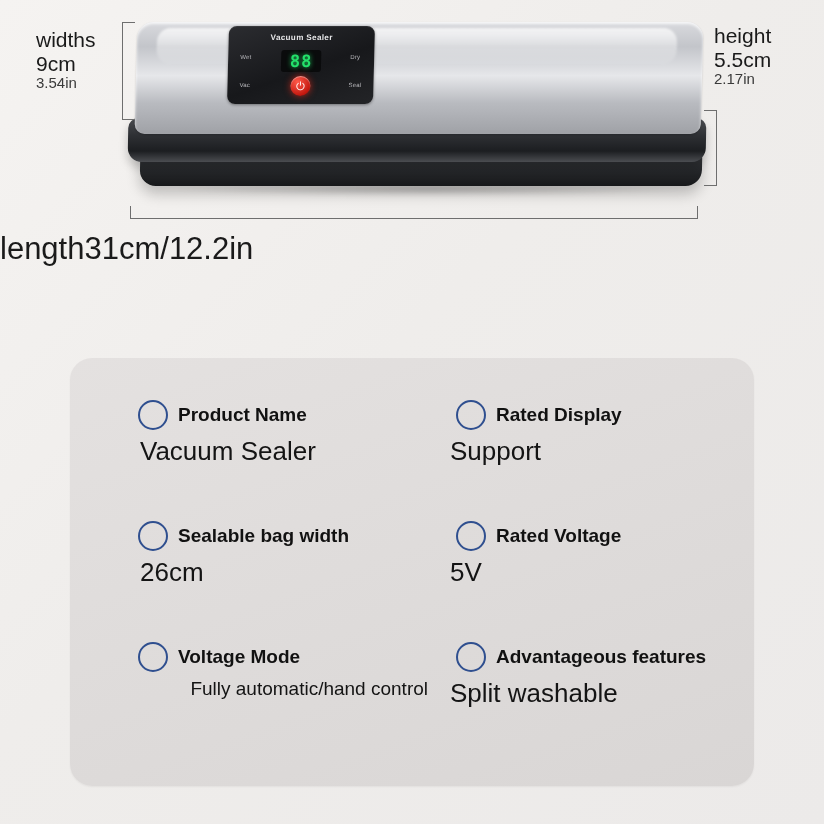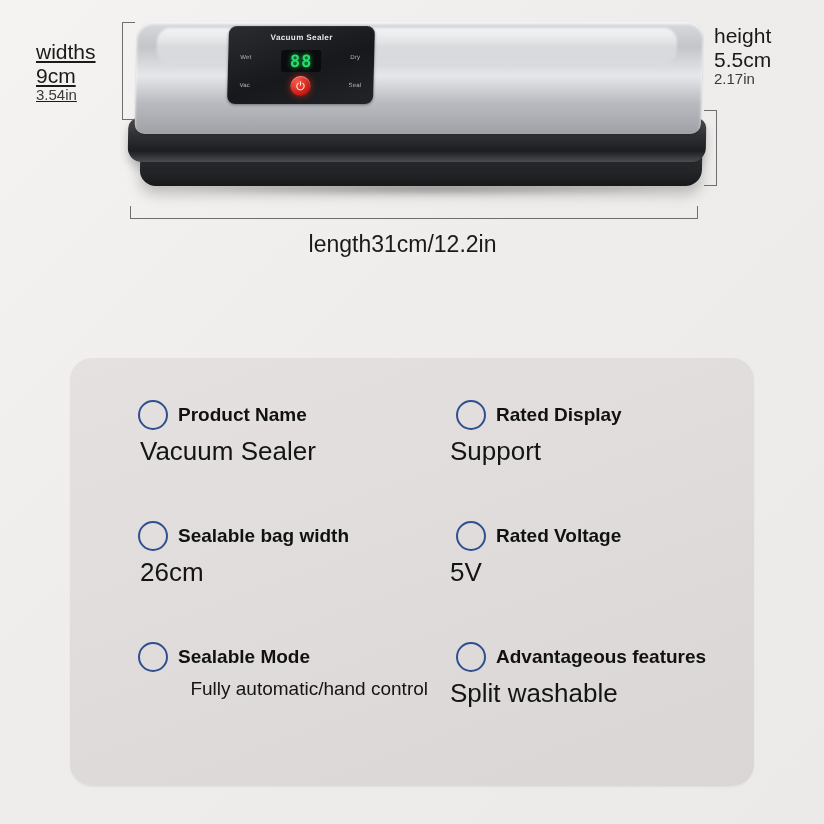--- a/index.html
+++ b/index.html
@@ -192,27 +192,27 @@
     left: 704px; top: 110px;
     width: 12px; height: 74px;
     border-width: 1px 1px 1px 0;
   }
   
   .brk-bottom {
     left: 130px; top: 206px;
     width: 566px; height: 12px;
     border-width: 0 1px 1px 1px;
   }
-  .label-widths { left: 36px; top: 40px; text-decoration: underline; }
+  .label-widths { left: 36px; top: 28px; }
   .label-height { left: 714px; top: 24px; }
   .label-length {
     left: 0; top: 232px;
     width: 805px;
-    text-align: center;
-    font-size: 23px;
+    text-align: left;
+    font-size: 31px;
   }
 
   
   .spec-card {
     position: absolute;
     left: 70px;
     top: 358px;
     width: 684px;
     height: 428px;
     background: linear-gradient(160deg, #e4e1e0 0%, #dedbda 55%, #d9d6d5 100%);
@@ -337,21 +337,21 @@
         <div class="spec-head">
           <span class="ring"></span>
           <span class="spec-label">Rated Voltage</span>
         </div>
         <div class="spec-value">5V</div>
       </div>
 
       <div class="spec-item">
         <div class="spec-head">
           <span class="ring"></span>
-          <span class="spec-label">Sealable Mode</span>
+          <span class="spec-label">Voltage Mode</span>
         </div>
         <div class="spec-value small">Fully automatic/hand control</div>
       </div>
 
       <div class="spec-item col-right">
         <div class="spec-head">
           <span class="ring"></span>
           <span class="spec-label">Advantageous features</span>
         </div>
         <div class="spec-value">Split washable</div>

